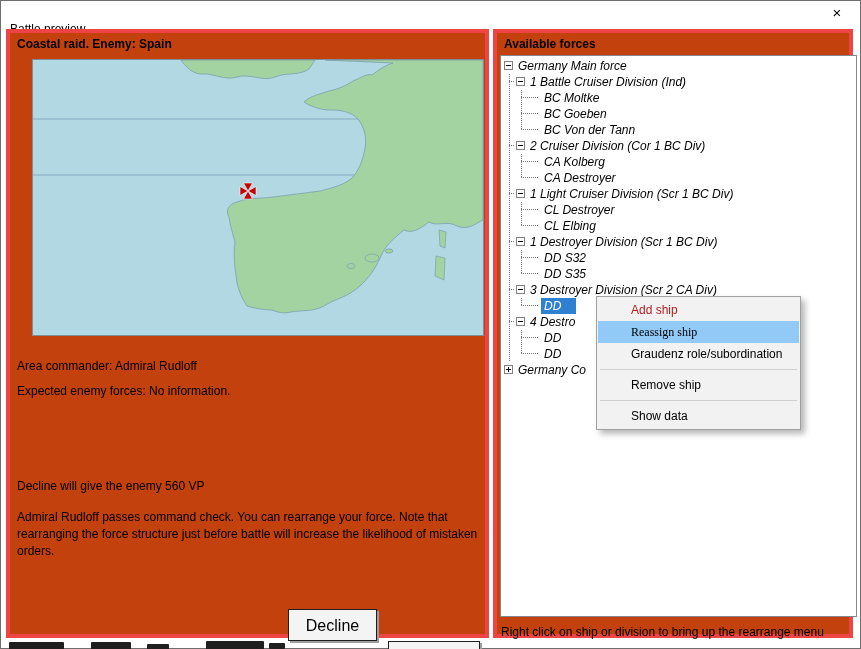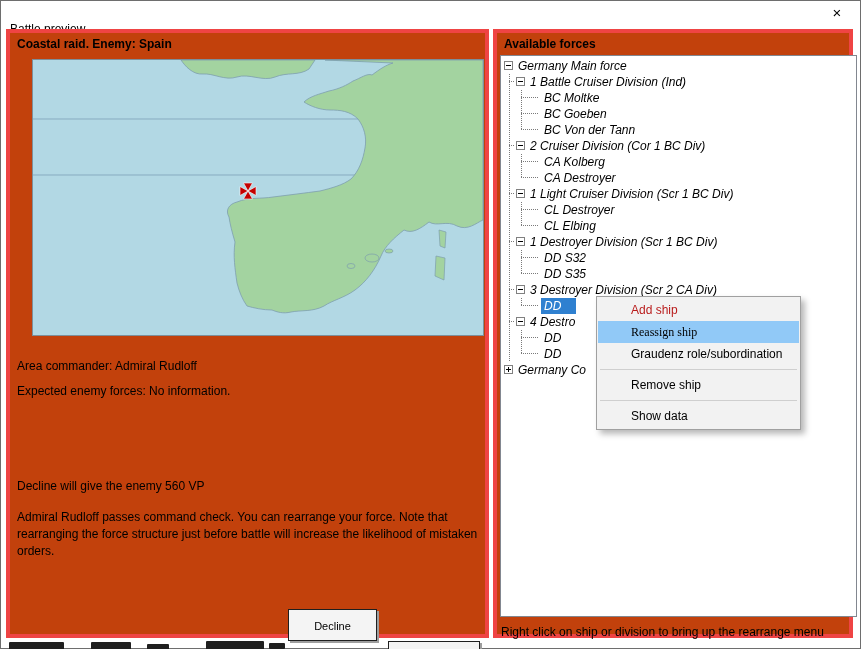--- a/index.html
+++ b/index.html
@@ -27,21 +27,21 @@
 
   
   .txt { position:absolute; left:7px; }
   .t-commander { top:326px; }
   .t-expected  { top:351px;text-align:center; }
   .t-declinevp { top:446px; }
   .t-check     { top:476px; width:472px; line-height:1.4; }
 
   .btn {
     position:absolute; height:32px; background:#f4f4f4; border:1px solid #1f1f1f;
-    box-shadow:2px 2px 0 #9e9e9e; font-family:"Liberation Sans",sans-serif; font-size:11px;
+    box-shadow:2px 2px 0 #9e9e9e; font-family:"Liberation Sans",sans-serif; font-size:16px;
     text-align:center; line-height:30px; box-sizing:border-box; cursor:default;
   }
   .btn-decline { left:278px; top:576px; width:89px; }
   .btn-accept  { left:378px; top:608px; width:92px; }
 
   
   .tree-box {
     position:absolute; left:3px; top:22px; width:357px; height:562px;
     border:1px solid #828790; background:#fff; box-sizing:border-box;
     padding:2px 0 0 2px; overflow:hidden;

